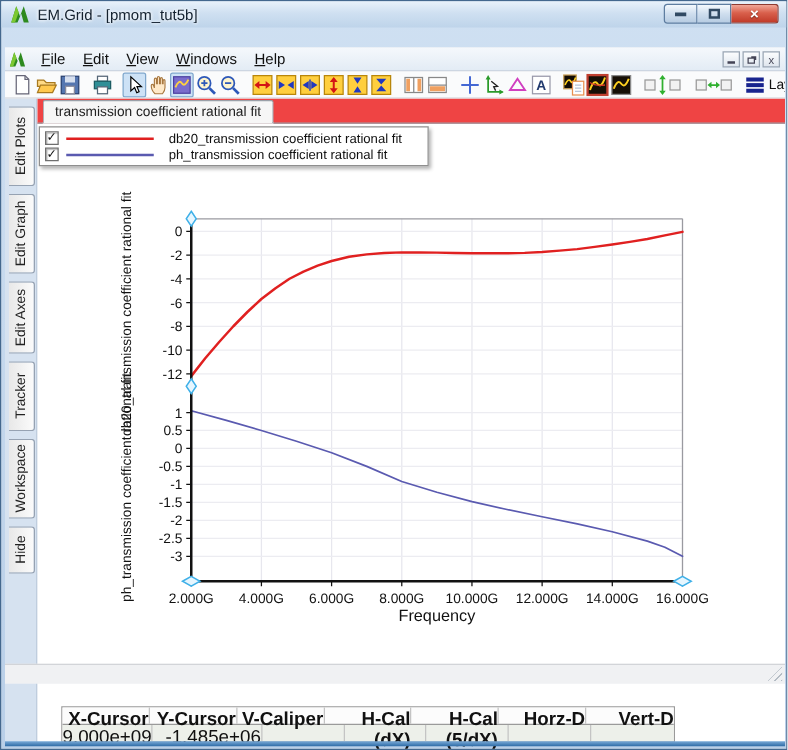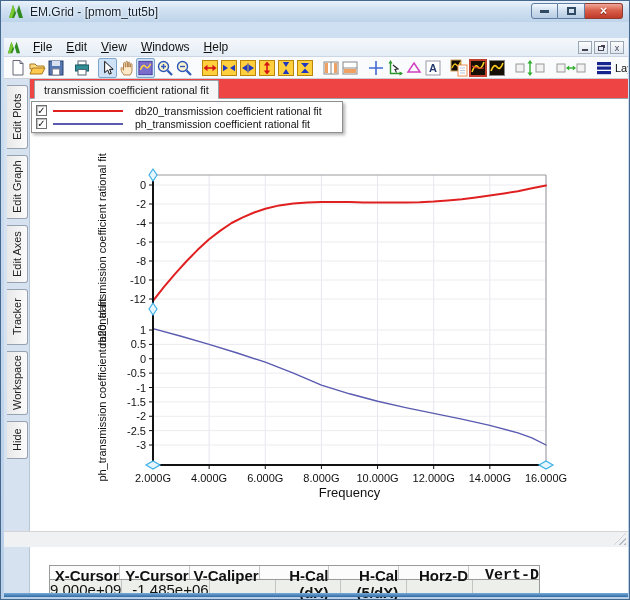--- a/index.html
+++ b/index.html
@@ -76,21 +76,21 @@
     box-shadow:inset 1px 1px 1px #bbb; font-size:10px; line-height:9px; text-align:center; color:#111; margin-right:6px; }
   .legend-line { width:70px; height:2px; margin-right:12px; }
   .legend-label { font-size:10.5px; color:#111; }
   
   .cursor-table { position:absolute; left:19px; top:486px; width:491px; border:1px solid #9a9a9a; }
   .ct-row { display:grid; grid-template-columns:repeat(7,1fr); }
   .ct-head { background:#fcfcfc; border-bottom:1px solid #9a9a9a; }
   .ct-vals { background:#edf0ea;gap:10px; }
   .ct-cell { font-size:15px; text-align:right; padding:1px 0; border-right:1px solid #c4c4c4;
     height:13px; color:#111; }
-  .ct-cell:last-child { border-right:none;font-family:Liberation Mono, monospace; }
+  .ct-cell:last-child { border-right:none; }
   .ct-head .ct-cell { font-weight:bold; }
   
   .statusbar { position:absolute; left:0; bottom:0; width:100%; height:16px; background:#f0f1f3;
     border-top:1px solid #d2d4d8; }
   .grip { position:absolute; right:2px; bottom:2px; width:12px; height:12px;
     clip-path:polygon(100% 0,100% 100%,0 100%);
     background:repeating-linear-gradient(315deg,#b4bcc4 0 1.5px,transparent 1.5px 4px); }
 </style>
 </head>
 <body>

